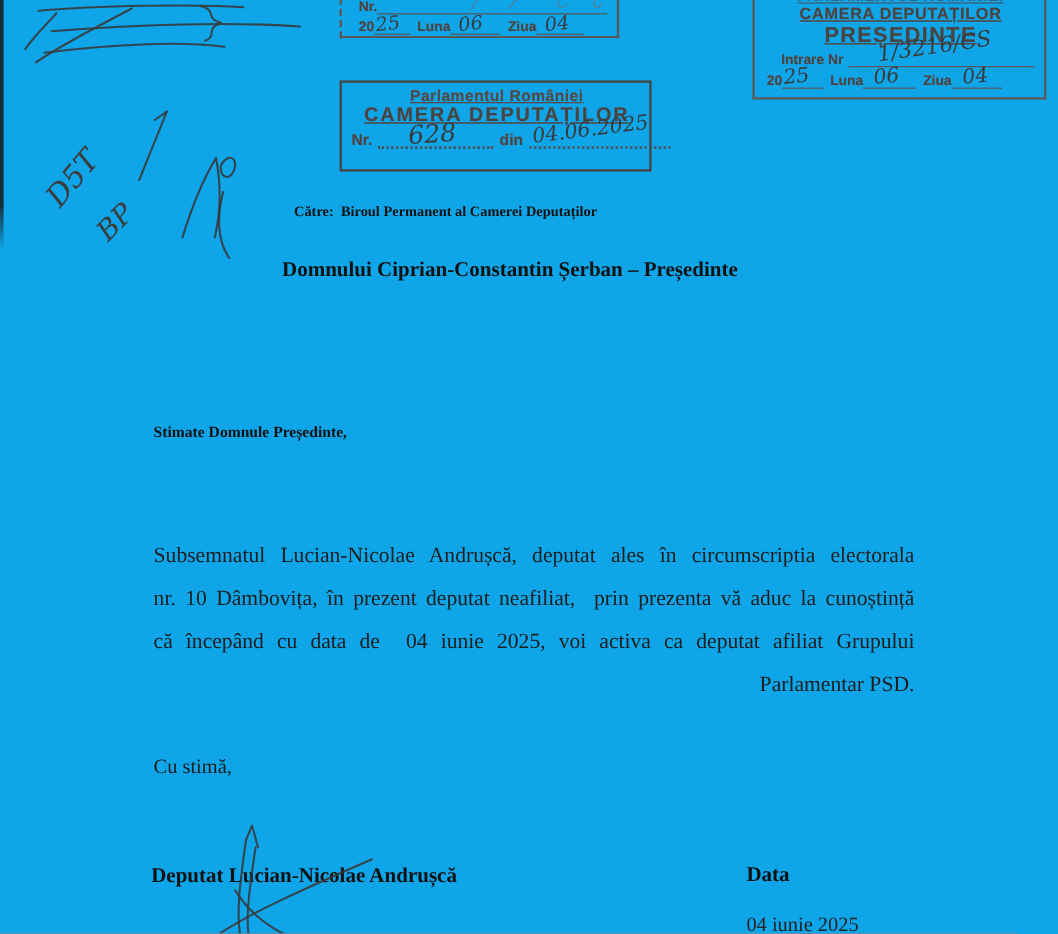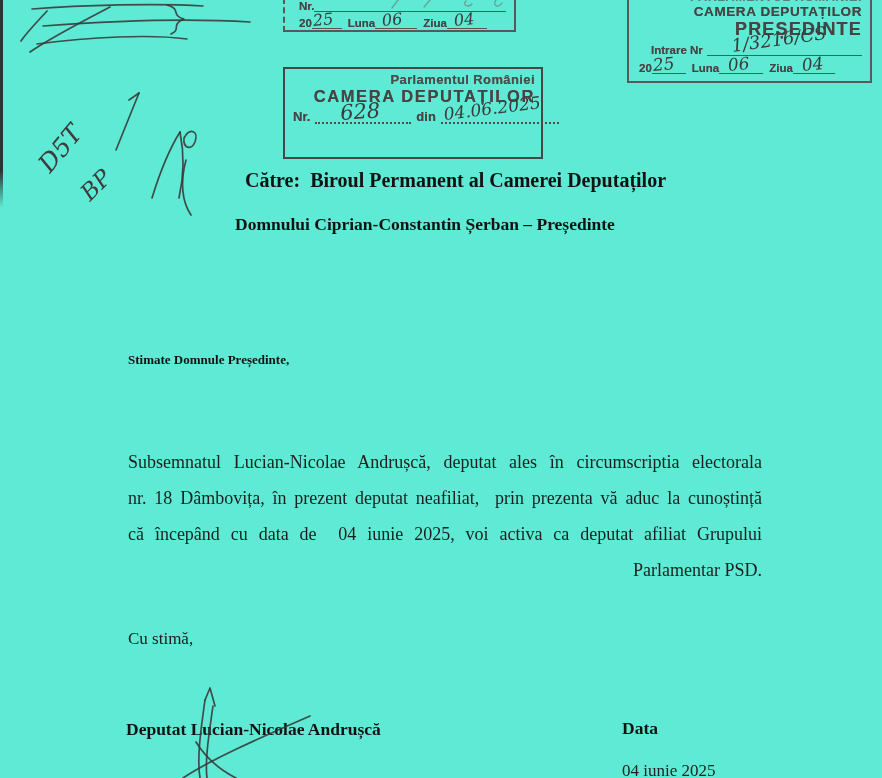--- a/index.html
+++ b/index.html
@@ -1,60 +1,60 @@
 <!DOCTYPE html>
 <html><head>
 <meta charset="utf-8">
 <style>
   html,body{margin:0;padding:0;background:#888;}
   #page{
-    position:relative;width:882px;height:778px;background:#5eead4;
+    position:relative;width:882px;height:778px;background:#0ea5e9;
     overflow:hidden;font-family:"Liberation Serif",serif;color:#1b1b1b;
   }
   .abs{position:absolute;}
   
   .t-bold{font-weight:bold;color:#121212;}
   .keepspace{white-space:pre-wrap;}
-  #to1{left:245px;top:169px;font-size:20px;}
+  #to1{left:245px;top:169px;font-size:12px;}
   #to2{left:235px;top:214px;font-size:17.5px;}
   #salut{left:128px;top:352px;font-size:13px;}
   #body{left:128px;top:444px;width:634px;font-size:18px;line-height:36px;color:#1e1e1e;}
   .bline{text-align:justify;text-align-last:justify;}
   .bline-last{text-align:right;}
   #closing{left:128px;top:629px;font-size:17px;}
   #signer{left:126px;top:719px;font-size:17.5px;}
   #datalabel{left:622px;top:718px;font-size:17.5px;}
   #datevalue{left:622px;top:761px;font-size:17px;color:#222;}
   
   .stamp{
     position:absolute;font-family:"Liberation Sans",sans-serif;color:#454545;
     text-shadow:0 0 .6px #6a6a6a;box-sizing:border-box;
   }
-  .stamp .c{text-align:right;}
+  .stamp .c{text-align:center;text-decoration:underline;}
   .srow{display:flex;align-items:flex-end;}
   .slabel{font-weight:bold;white-space:nowrap;}
   .slot{position:relative;flex:0 0 auto;}
   .u-solid{border-bottom:1.8px solid #565656;}
   .u-dot{border-bottom:2px dotted #4d4d4d;}
   .hw{
     position:absolute;left:2px;bottom:-2px;
     font-family:"DejaVu Serif",serif;font-style:italic;color:#3a3a3a;
     white-space:nowrap;transform:rotate(-6deg);transform-origin:left bottom;
     text-shadow:none;
   }
   
   #stamp-registry{
     left:283px;top:-30px;width:233px;height:62px;
     border:2px solid #585858;border-left-style:dashed;
     padding:2px 8px 3px 14px;font-size:11.5px;
   }
   #stamp-registry .row1{margin-top:26px;}
   
   #stamp-bp{
-    left:283px;top:67px;width:260px;height:92px;
+    left:283px;top:67px;width:260px;height:76px;
     border:2.5px solid #474747;padding:3px 6px 2px 8px;
   }
   #stamp-bp .l1{font-size:13px;font-weight:bold;letter-spacing:.4px;color:#4c4c4c;}
   #stamp-bp .l2{font-size:16.5px;font-weight:bold;letter-spacing:1.6px;margin-top:0px;}
   #stamp-bp .l3{font-size:15px;font-weight:bold;letter-spacing:3px;margin-top:-1px;}
   #stamp-bp .row{margin-top:3px;font-size:13px;}
   
   #stamp-pres{
     left:627px;top:-13px;width:245px;height:96px;
     border:2px solid #5a5a5a;padding:1px 8px 3px 10px;font-size:11.5px;
@@ -148,21 +148,21 @@
       </span>
     </div>
   </div>
 
   <div id="to1" class="abs t-bold keepspace">Către:  Biroul Permanent al Camerei Deputaților</div>
   <div id="to2" class="abs t-bold">Domnului Ciprian-Constantin Șerban – Președinte</div>
   <div id="salut" class="abs t-bold">Stimate Domnule Președinte,</div>
 
   <div id="body" class="abs">
     <div class="bline keepspace">Subsemnatul Lucian-Nicolae Andrușcă, deputat ales în circumscriptia electorala</div>
-    <div class="bline keepspace">nr. 18 Dâmbovița, în prezent deputat neafiliat,  prin prezenta vă aduc la cunoștință</div>
+    <div class="bline keepspace">nr. 10 Dâmbovița, în prezent deputat neafiliat,  prin prezenta vă aduc la cunoștință</div>
     <div class="bline keepspace">că începând cu data de  04 iunie 2025, voi activa ca deputat afiliat Grupului</div>
     <div class="bline-last">Parlamentar PSD.</div>
   </div>
 
   <div id="closing" class="abs">Cu stimă,</div>
   <div id="signer" class="abs t-bold">Deputat Lucian-Nicolae Andrușcă</div>
   <div id="datalabel" class="abs t-bold">Data</div>
   <div id="datevalue" class="abs">04 iunie 2025</div>
 
   <svg id="ink" class="abs" width="882" height="778" viewBox="0 0 882 778">

